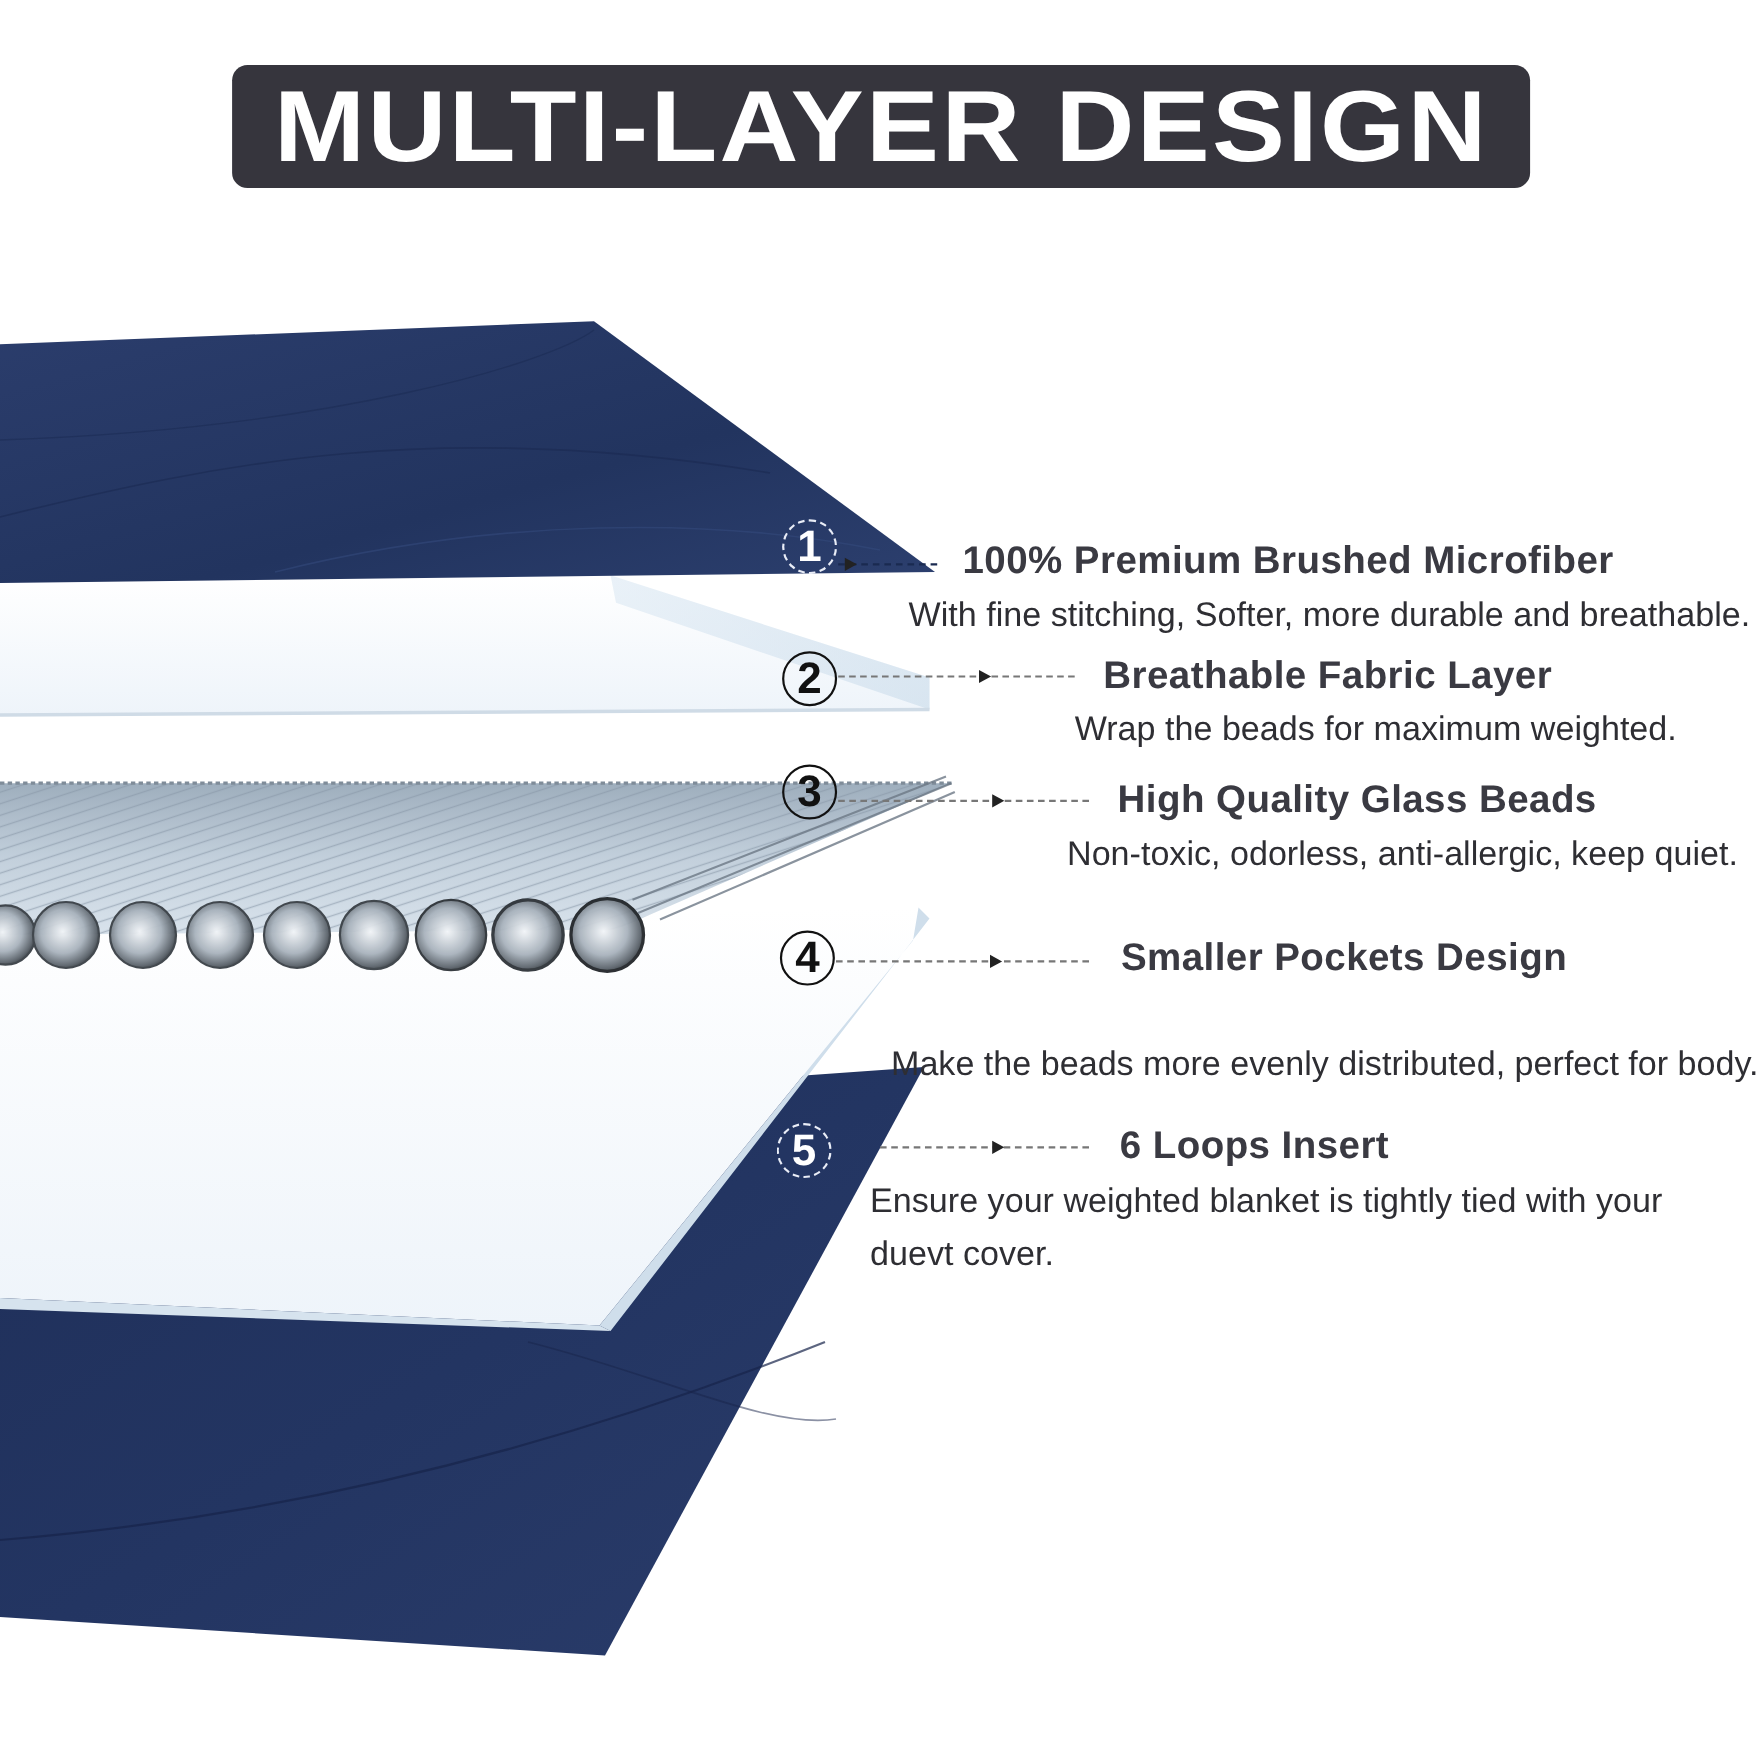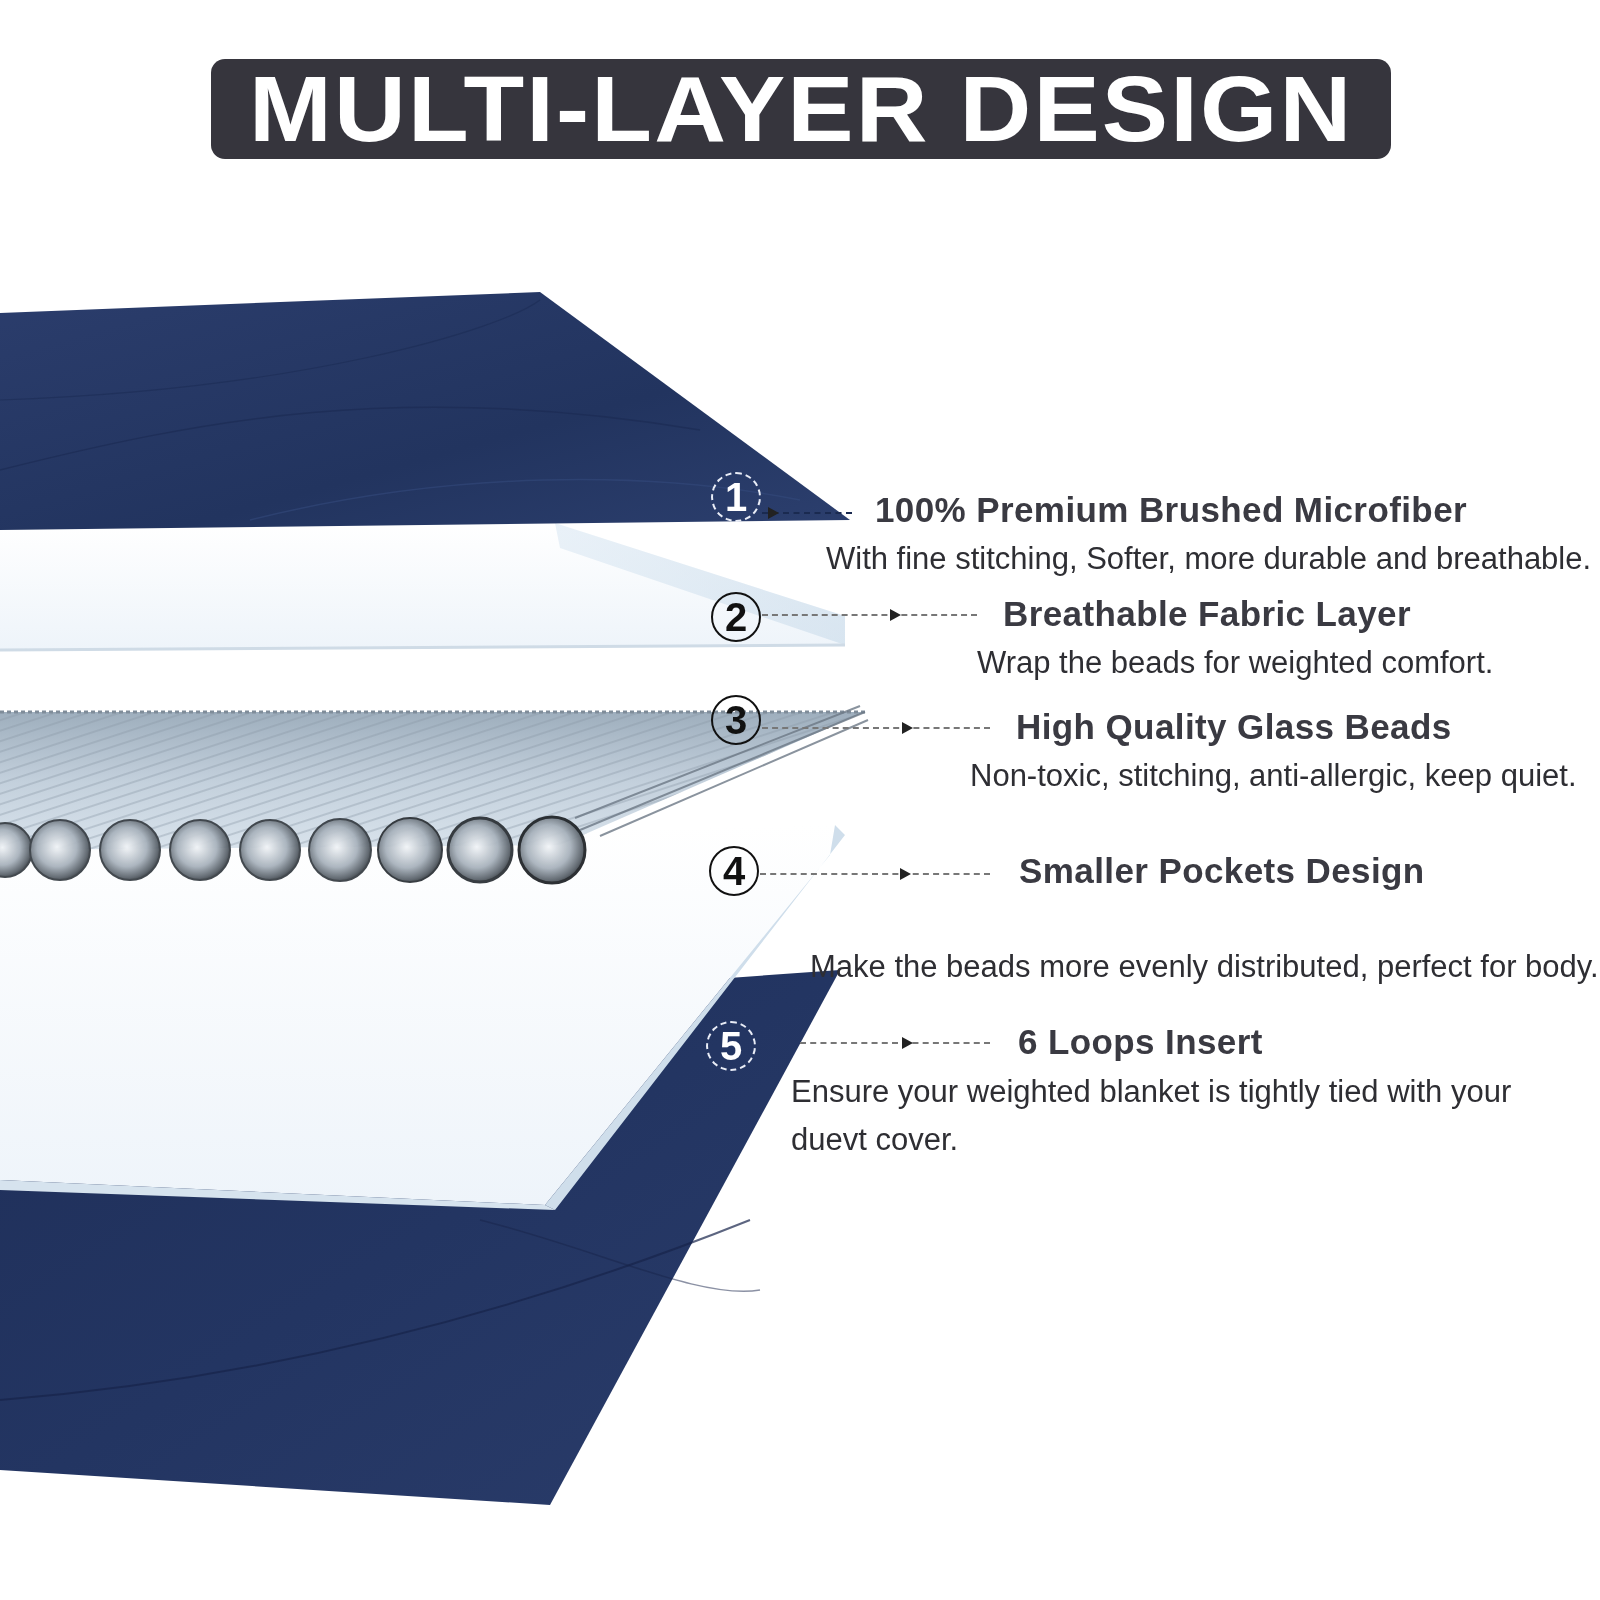--- a/index.html
+++ b/index.html
@@ -1,17 +1,17 @@
 <!DOCTYPE html>
 <html><head>
 <meta charset="utf-8">
 <style>
   html, body { margin:0; padding:0; }
   body { width:1600px; height:1600px; background:#ffffff; position:relative; overflow:hidden; font-family:"Liberation Sans", sans-serif; }
-  .banner { position:absolute; left:211px; top:59px; width:1180px; height:100px; background:#36353d; border-radius:14px; display:flex; align-items:center; justify-content:center; }
+  .banner { position:absolute; left:211px; top:59px; width:1180px; height:112px; background:#36353d; border-radius:14px; display:flex; align-items:center; justify-content:center; }
   .banner-text { color:#ffffff; font-family:"Liberation Sans", sans-serif; font-weight:bold; font-size:92px; letter-spacing:2px; transform:scaleX(1.08); white-space:nowrap; }
   svg.art { position:absolute; left:0; top:0; }
   .badge { position:absolute; width:50px; height:50px; border-radius:50%; display:flex; align-items:center; justify-content:center; font-family:"Liberation Sans", sans-serif; font-size:40px; font-weight:bold; box-sizing:border-box; }
   .badge.dark { color:#ffffff; border:2px dashed #e9edf7; }
   .badge.light { color:#111; border:2.5px solid #111; background:transparent; }
   .leader { position:absolute; height:0; border-top:2px dashed #777; }
   .arrow { position:absolute; width:0; height:0; border-top:6px solid transparent; border-bottom:6px solid transparent; border-left:11px solid #222; }
   .title { position:absolute; font-family:"Liberation Sans", sans-serif; font-weight:bold; font-size:35px; color:#3a3a42; white-space:nowrap; letter-spacing:0.4px; }
   .desc { position:absolute; font-family:"Liberation Sans", sans-serif; font-size:31px; color:#2e2e33; white-space:nowrap; }
   .desc.wrap { white-space:normal; width:790px; line-height:48px; }
@@ -104,29 +104,29 @@
   <div class="arrow" style="left:768px;top:507px;"></div>
   <div class="title" style="left:875px;top:490px;">100% Premium Brushed Microfiber</div>
   <div class="desc" style="left:826px;top:541px;">With fine stitching, Softer, more durable and breathable.</div>
 </div>
 
 <div>
   <div class="badge light" style="left:711px;top:592px;">2</div>
   <div class="leader" style="left:762px;top:614px;width:215px;"></div>
   <div class="arrow" style="left:890px;top:609px;"></div>
   <div class="title" style="left:1003px;top:594px;text-align:right;">Breathable Fabric Layer</div>
-  <div class="desc" style="left:977px;top:645px;">Wrap the beads for weighted comfort.</div>
+  <div class="desc" style="left:977px;top:645px;">Wrap the beads for maximum weighted.</div>
 </div>
 
 <div>
   <div class="badge light" style="left:711px;top:695px;">3</div>
   <div class="leader" style="left:762px;top:727px;width:228px;"></div>
   <div class="arrow" style="left:902px;top:722px;"></div>
   <div class="title" style="left:1016px;top:707px;">High Quality Glass Beads</div>
-  <div class="desc" style="left:970px;top:758px;">Non-toxic, stitching, anti-allergic, keep quiet.</div>
+  <div class="desc" style="left:970px;top:758px;">Non-toxic, odorless, anti-allergic, keep quiet.</div>
 </div>
 
 <div>
   <div class="badge light" style="left:709px;top:846px;">4</div>
   <div class="leader" style="left:760px;top:873px;width:230px;"></div>
   <div class="arrow" style="left:900px;top:868px;"></div>
   <div class="title" style="left:1019px;top:851px;">Smaller Pockets Design</div>
   <div class="desc" style="left:810px;top:905px;margin-top:44px;">Make the beads more evenly distributed, perfect for body.</div>
 </div>
 

